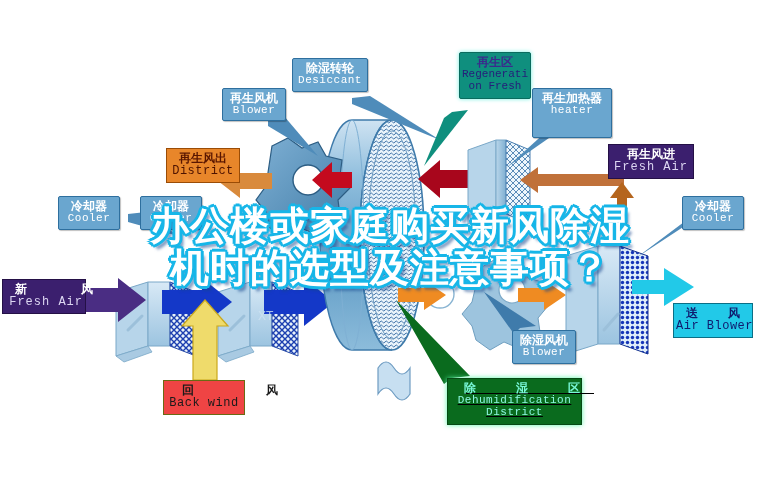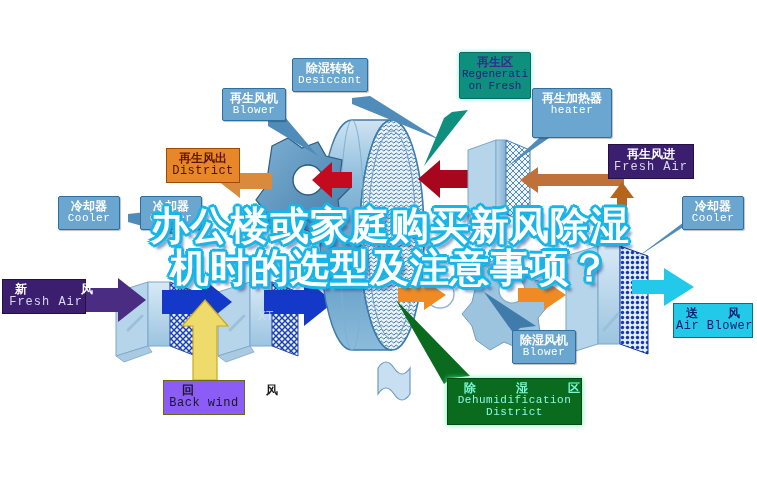--- a/index.html
+++ b/index.html
@@ -34,21 +34,21 @@
   .purple2 .cn{letter-spacing:0;text-indent:0;}
 
   .green{background:#0a6b1e;border:1px solid #064a14;box-shadow:0 0 5px #57f7a8;}
   .green .cn{color:#79f7d8;font-size:12px;letter-spacing:14px;text-indent:14px;}
   .green .en{color:#8ef7e2;font-size:11px;letter-spacing:.5px;}
 
   .cyan{background:#22c9e8;border:1px solid #0a6f86;}
   .cyan .cn{color:#101a6e;font-size:12px;letter-spacing:9px;text-indent:9px;}
   .cyan .en{color:#101a6e;font-size:12px;letter-spacing:.5px;}
 
-  .yellow{background:#8b5cf6;border:1px solid #6a6a13;}
+  .yellow{background:#ef4444;border:1px solid #6a6a13;}
   .yellow .cn{color:#1a1a1a;font-size:12px;letter-spacing:16px;text-indent:16px;}
   .yellow .en{color:#1a1a1a;font-size:12px;letter-spacing:.5px;}
 
   
   #headline{position:absolute;left:110px;top:205px;width:560px;z-index:40;
             text-align:center;}
   #headline span{display:block;font-size:39px;font-weight:bold;color:#ffffff;
      font-family:"DejaVu Sans","Liberation Sans",sans-serif;letter-spacing:1px;
      line-height:1.08;
      text-shadow:
@@ -273,21 +273,21 @@
   <div class="lbl yellow" style="left:163px;top:380px;width:82px;padding:3px 2px 4px;">
     <span class="cn">回　　风</span>
     <span class="en">Back wind</span>
   </div>
 
   <div class="lbl blue" style="left:512px;top:330px;width:64px;padding:3px 2px 4px;border-radius:2px;">
     <span class="cn">除湿风机</span>
     <span class="en">Blower</span>
   </div>
 
-  <div class="lbl green" style="left:447px;top:378px;width:135px;padding:3px 2px 5px;">
+  <div class="lbl green" style="left:447px;top:378px;width:135px;padding:3px 2px 5px;text-decoration:underline;">
     <span class="cn">除　湿　区</span>
     <span class="en">Dehumidification</span>
     <span class="en">District</span>
   </div>
 
   <div id="headline">
     <span>办公楼或家庭购买新风除湿</span>
     <span>机时的选型及注意事项？</span>
   </div>
 

